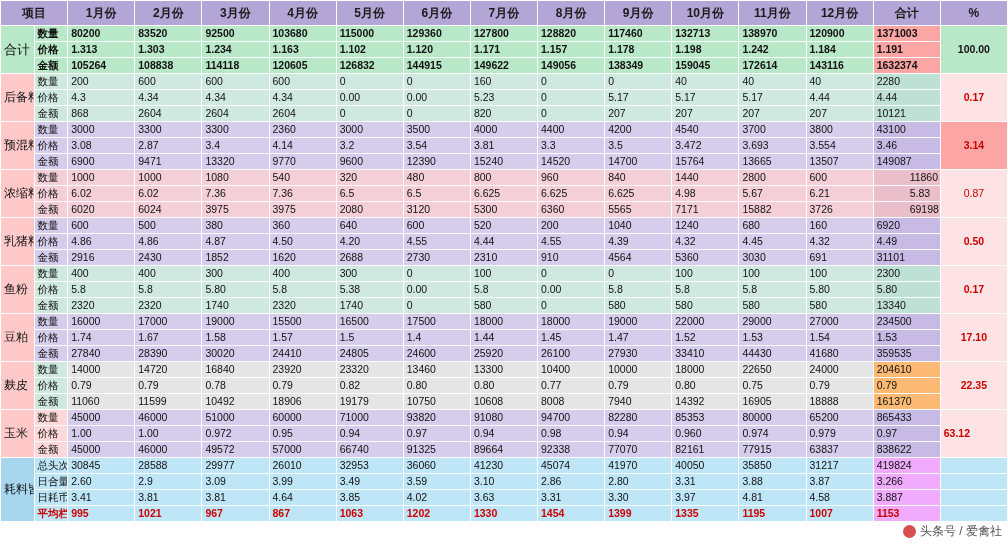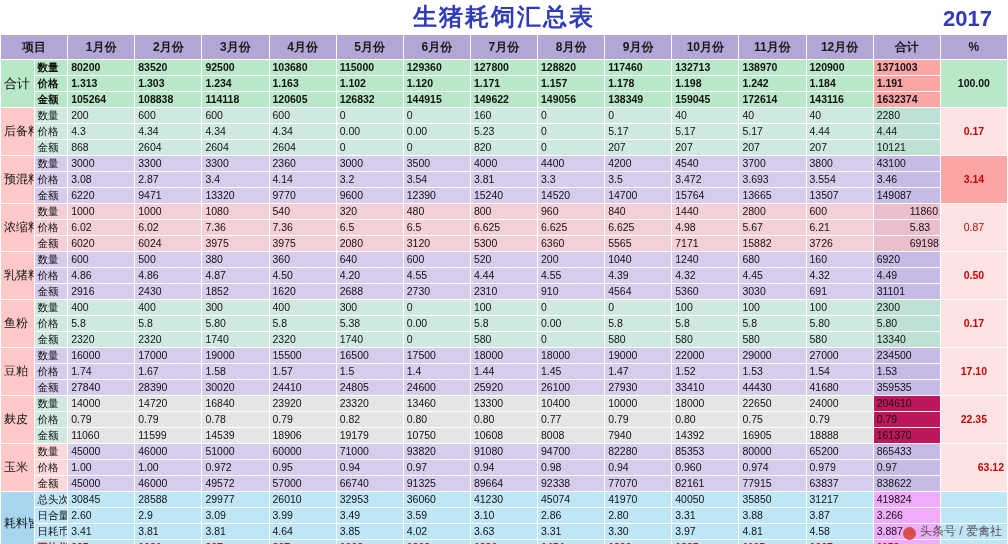--- a/index.html
+++ b/index.html
@@ -64,26 +64,26 @@
   td.sublabel{
     text-align:center;
     font-size:10.5px;
   }
 
   
   .g-corn   td.rowname{background:#ffc9c9;}
   .g-corn   td.sublabel{background:#ffd9d9;}
   .g-corn   td.val{background:#d6ccec;}
   .g-corn   td.sum{background:#c7bbe6;}
-  .g-corn   td.pct{background:#fde3e3;color:#c00;font-weight:bold;text-align:right;}
+  .g-corn   td.pct{background:#fde3e3;color:#c00;font-weight:bold;text-align:left;}
 
   .g-bran   td.rowname{background:#ffc9c9;}
   .g-bran   td.sublabel{background:#cfe9e0;}
   .g-bran   td.val{background:#e5e5e5;}
-  .g-bran   td.sum{background:#be185d;margin-left:41px;}
+  .g-bran   td.sum{background:#fdba74;margin-left:41px;}
   .g-bran   td.pct{background:#fde3e3;color:#c00;font-weight:bold;text-align:center;}
 
   .g-soy    td.rowname{background:#ffc9c9;}
   .g-soy    td.sublabel{background:#d6ccec;}
   .g-soy    td.val{background:#d6ccec;}
   .g-soy    td.sum{background:#c7bbe6;}
   .g-soy    td.pct{background:#fde3e3;color:#c00;font-weight:bold;text-align:center;}
 
   .g-fish   td.rowname{background:#ffc9c9;}
   .g-fish   td.sublabel{background:#cfe9e0;}
@@ -126,36 +126,32 @@
   .g-stat   td.val{background:#bfe6f7;}
   .g-stat   td.sum{background:#f0abfc;margin-top:23px;}
   .g-stat   td.pct{background:#bfe6f7;}
   .g-stat tr.last td.sublabel,
   .g-stat tr.last td.val,
   .g-stat tr.last td.sum{color:#c00;font-weight:bold;}
 
   .watermark{
     position:absolute;right:6px;bottom:4px;
     font-size:12px;color:#555;
-    display:flex;align-items:flex-end;gap:4px;
+    display:flex;align-items:center;gap:4px;
   }
   .wm-logo{
     display:inline-block;width:13px;height:13px;border-radius:50%;
     background:#d94f4f;position:relative;
   }
 </style>
 </head>
 <body>
 
 <div class="page">
 
-  <div class="title-bar">
-    <div class="title">生猪耗饲汇总表</div>
-    <div class="year">2017</div>
-  </div>
 
   <table class="main">
     <colgroup>
       <col style="width:32px">
         <col style="width:32px">
       <col style="width:64px">
         <col style="width:64px">
         <col style="width:64px">
         <col style="width:64px">
       <col style="width:64px">
@@ -323,21 +319,21 @@
           <td class="val">3.81</td>
           <td class="val">3.3</td>
           <td class="val">3.5</td>
           <td class="val">3.472</td>
           <td class="val">3.693</td>
           <td class="val">3.554</td>
           <td class="sum">3.46</td>
         </tr>
         <tr>
           <td class="sublabel">金额</td>
-          <td class="val">6220</td>
+          <td class="val">6900</td>
           <td class="val">9471</td>
           <td class="val">13320</td>
           <td class="val">9770</td>
           <td class="val">9600</td>
           <td class="val">12390</td>
           <td class="val">15240</td>
           <td class="val">14520</td>
           <td class="val">14700</td>
           <td class="val">15764</td>
           <td class="val">13665</td>
@@ -585,21 +581,21 @@
           <td class="val">0.79</td>
           <td class="val">0.80</td>
           <td class="val">0.75</td>
           <td class="val">0.79</td>
           <td class="sum">0.79</td>
         </tr>
         <tr>
           <td class="sublabel">金额</td>
           <td class="val">11060</td>
           <td class="val">11599</td>
-          <td class="val">14539</td>
+          <td class="val">10492</td>
           <td class="val">18906</td>
           <td class="val">19179</td>
           <td class="val">10750</td>
           <td class="val">10608</td>
           <td class="val">8008</td>
           <td class="val">7940</td>
           <td class="val">14392</td>
           <td class="val">16905</td>
           <td class="val">18888</td>
           <td class="sum">161370</td>

